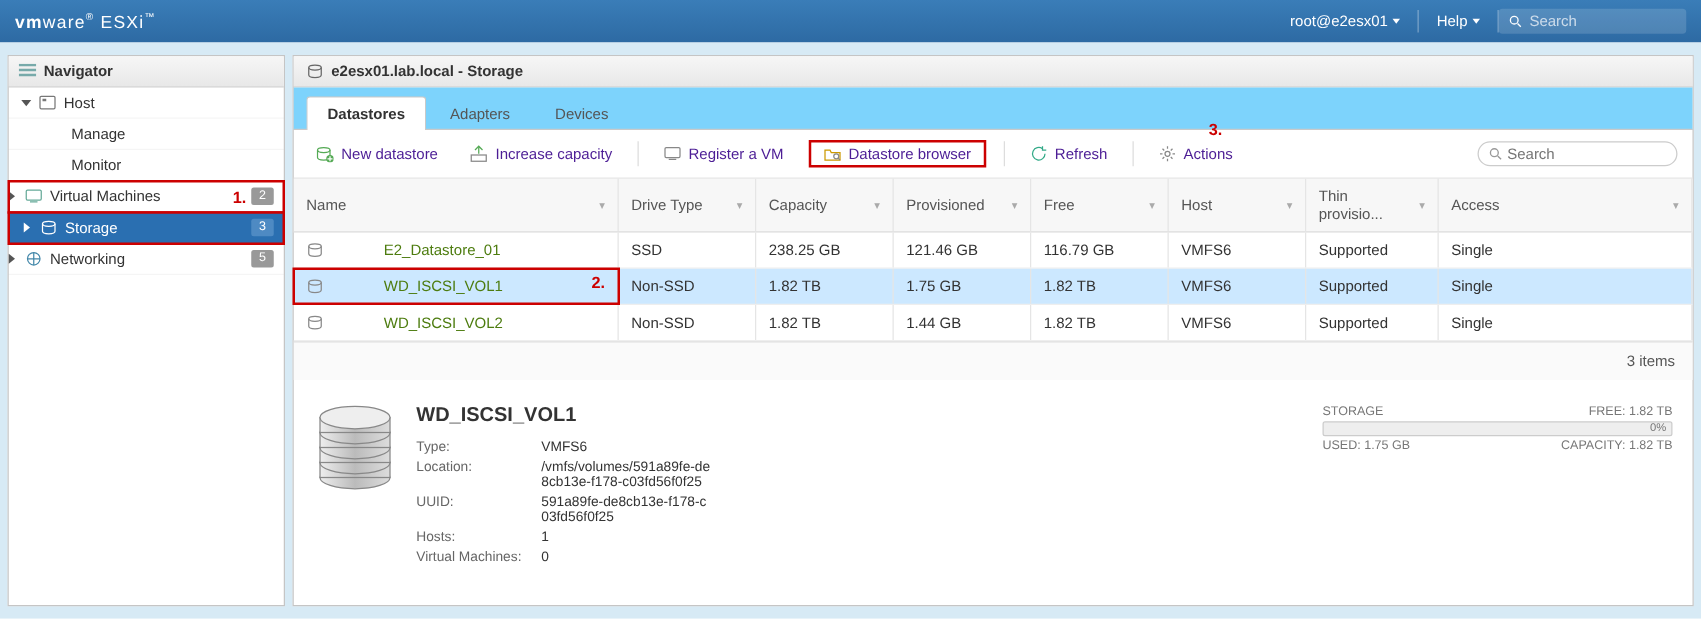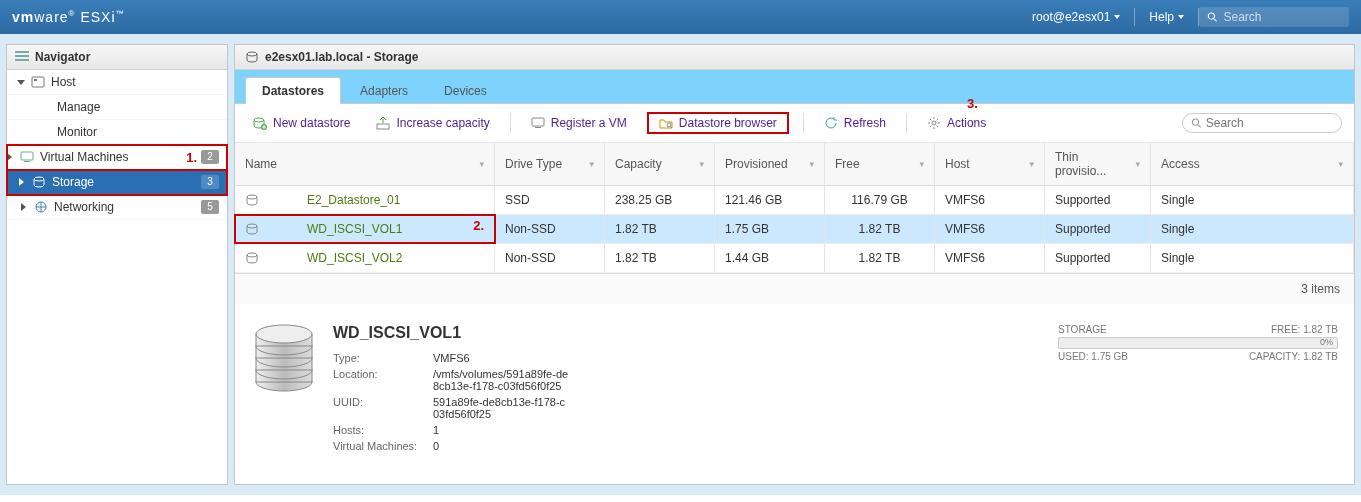--- a/index.html
+++ b/index.html
@@ -46,21 +46,21 @@
 .th, .td { padding: 7px 10px; border-right: 1px solid #e5e5e5; display: flex; align-items: center; gap: 6px; font-size: 12px; }
 .th { color: #555; position: relative; }
 .th .sort { margin-left: auto; color: #aaa; font-size: 9px; }
 .tr { display: flex; border-bottom: 1px solid #eee; }
 .tr.selected { background: #cce8ff; }
 .tr.hl-red .td:first-child { outline: 2px solid #cc0000; outline-offset: -1px; }
 .col-name { width: 260px; gap: 48px; }
 .col-drive { width: 110px; }
 .col-cap { width: 110px; }
 .col-prov { width: 110px; }
-.col-free { width: 110px; justify-content: center; }
+.col-free { width: 110px; }
 .col-type { width: 110px; }
 .col-thin { width: 106px; }
 .col-acc { flex: 1; }
 .link { color: #4d7c0f; cursor: pointer; }
 .tfoot { text-align: right; padding: 8px 14px; color: #555; border-top: 1px solid #ddd; background: #fafafa; }
 .detail { display: flex; padding: 20px 16px 30px 16px; gap: 24px; }
 .detail-left { width: 320px; display: flex; gap: 16px; align-items: flex-start; }
 .ds-icon { width: 66px; height: 76px; }
 .detail-props { flex: 1; }
 .detail-title { font-size: 16px; font-weight: bold; margin-bottom: 8px; color: #333; }
@@ -145,21 +145,21 @@
       <span class="caret-right" style="border-left-color:#fff;margin-right:2px;"></span>
       <span class="ico">
           <svg width="14" height="12">
             <ellipse cx="7" cy="3" rx="5" ry="2" fill="none" stroke="#fff"></ellipse>
             <path d="M2 3v6a5 2 0 0 0 10 0V3" fill="none" stroke="#fff"></path>
           </svg>
         </span>
       <span>Storage</span>
       <span class="badge">3</span>
     </div>
-    <div class="nav-item has-badge" style="padding-left:14px;">
+    <div class="nav-item has-badge" style="padding-left:0;">
       <span class="caret-right" style="margin-right:2px;"></span>
       <span class="ico">
           <svg width="14" height="12">
             <circle cx="7" cy="6" r="5" fill="none" stroke="#48a"></circle>
             <path d="M2 6h10M7 1v10" stroke="#48a"></path>
           </svg>
         </span>
       <span>Networking</span>
       <span class="badge">5</span>
     </div>

